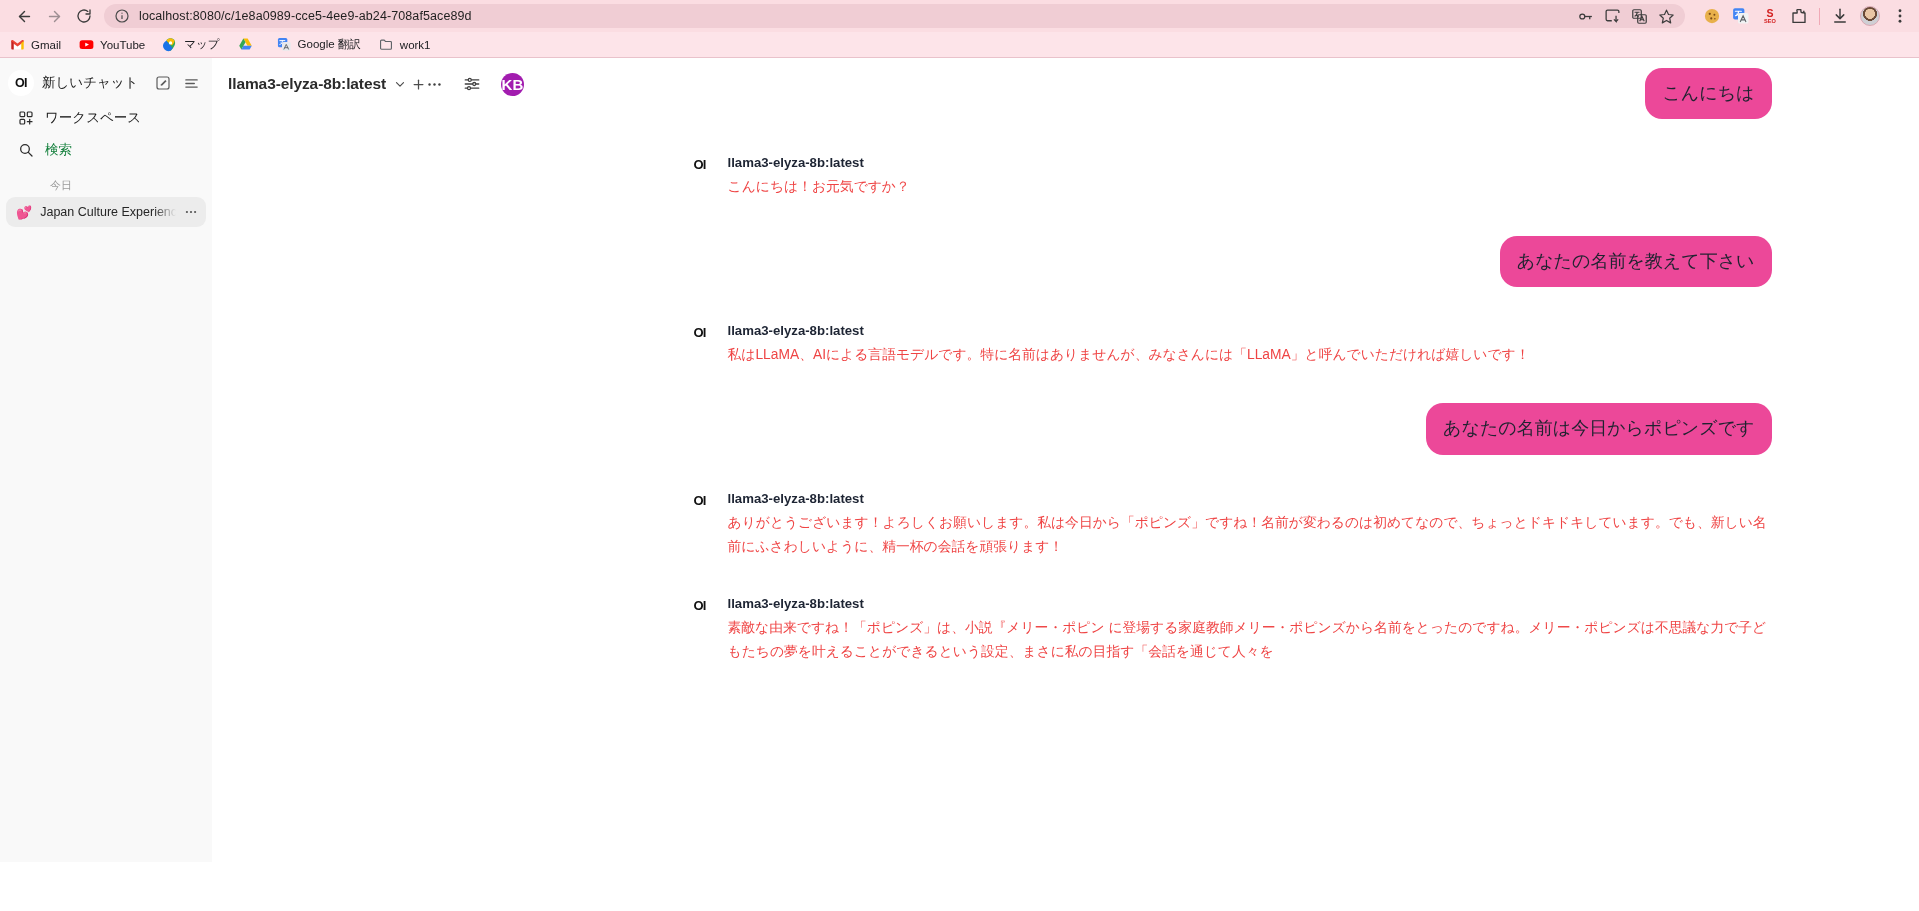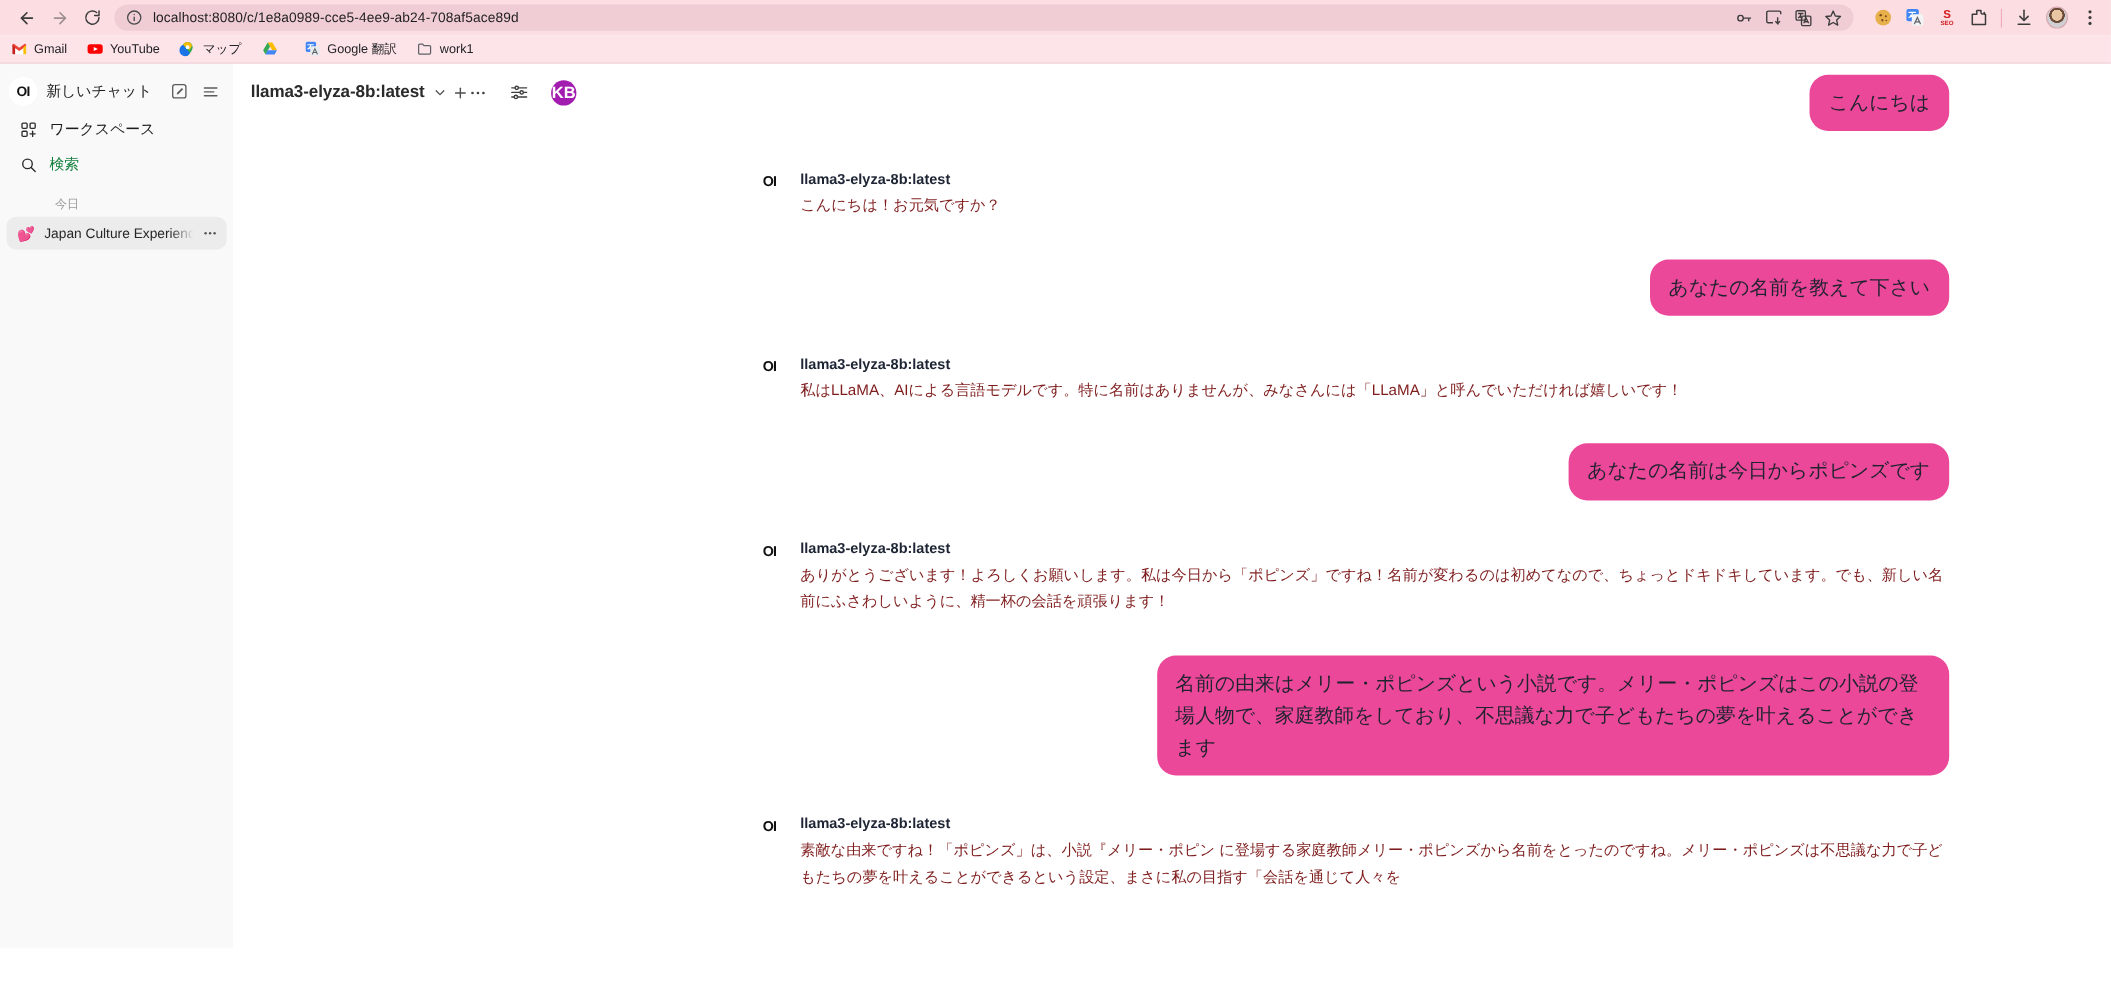--- a/index.html
+++ b/index.html
@@ -172,21 +172,21 @@
   }
 
   .msg-ai { display: flex; gap: 12px; margin-bottom: 36px; }
   .ai-logo {
     width: 22px; flex: none; padding-top: 2px;
     font-size: 13px; font-weight: 800; color: #111; letter-spacing: -0.8px;
     text-align: left;
   }
   .ai-body { flex: 1; min-width: 0; }
   .ai-name { font-size: 13.2px; font-weight: 700; color: #1d2433; margin-bottom: 5px; }
-  .ai-text { font-size: 13.8px; line-height: 1.78; color: #7f1d1d; }
+  .ai-text { font-size: 13.8px; line-height: 1.78; color: #ef4444; }
 </style>
 </head>
 <body>
 
 <div class="browser">
 
   <div class="browser-toolbar">
     <div class="nav-btns">
       <div class="nav-btn">
         <svg width="17" height="17" viewBox="0 0 24 24" fill="none" stroke="currentColor" stroke-width="2" stroke-linecap="round" stroke-linejoin="round">
@@ -489,23 +489,20 @@
           </div>
 
           <div class="msg-ai">
             <div class="ai-logo">OI</div>
             <div class="ai-body">
               <div class="ai-name">llama3-elyza-8b:latest</div>
               <div class="ai-text">ありがとうございます！よろしくお願いします。私は今日から「ポピンズ」ですね！名前が変わるのは初めてなので、ちょっとドキドキしています。でも、新しい名前にふさわしいように、精一杯の会話を頑張ります！</div>
             </div>
           </div>
 
-          <div class="msg-user">
-            <div class="bubble">名前の由来はメリー・ポピンズという小説です。メリー・ポピンズはこの小説の登場人物で、家庭教師をしており、不思議な力で子どもたちの夢を叶えることができます</div>
-          </div>
 
           <div class="msg-ai">
             <div class="ai-logo">OI</div>
             <div class="ai-body">
               <div class="ai-name">llama3-elyza-8b:latest</div>
               <div class="ai-text">素敵な由来ですね！「ポピンズ」は、小説『メリー・ポピン に登場する家庭教師メリー・ポピンズから名前をとったのですね。メリー・ポピンズは不思議な力で子どもたちの夢を叶えることができるという設定、まさに私の目指す「会話を通じて人々を</div>
             </div>
           </div>
 
         </div>

